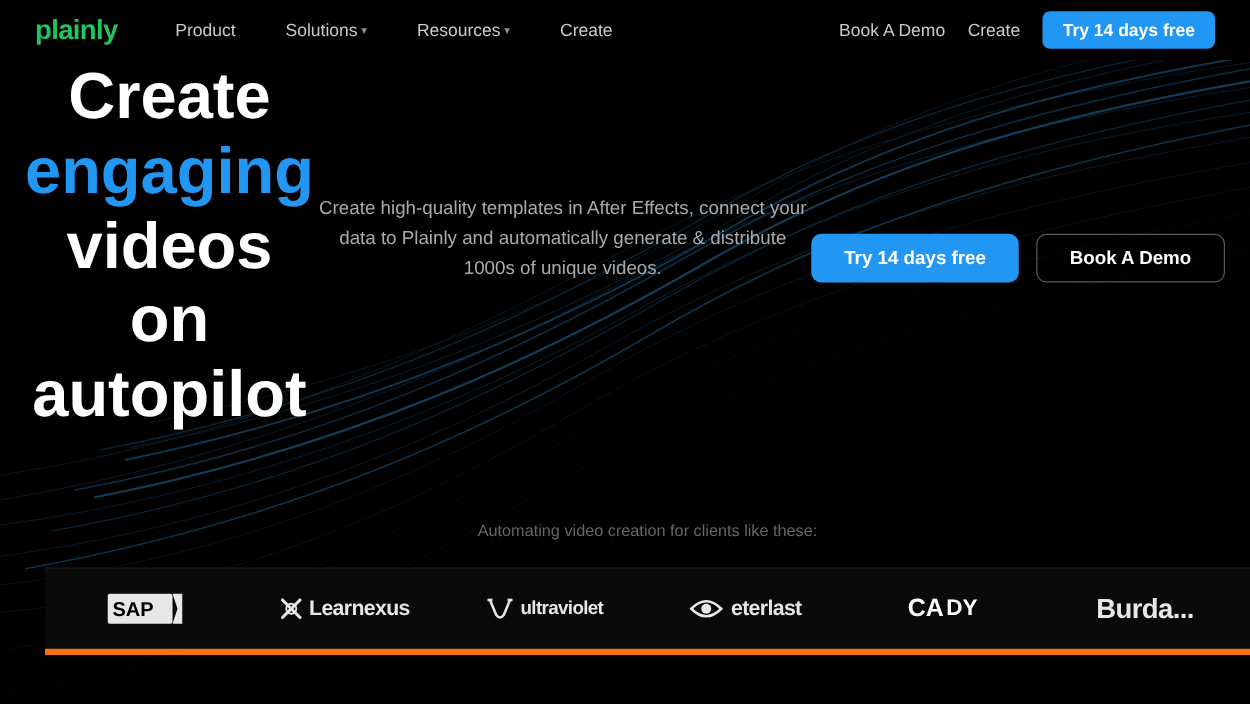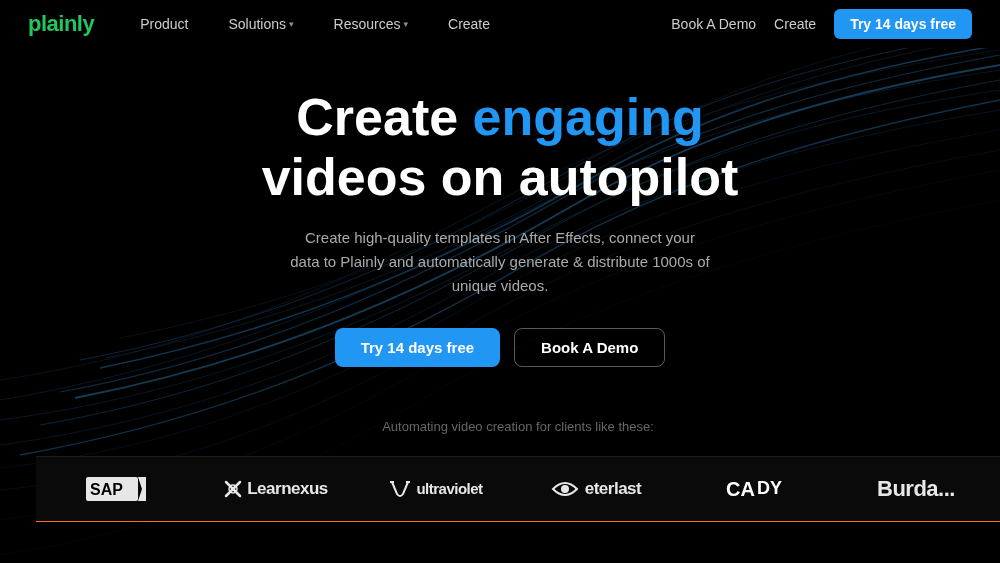--- a/index.html
+++ b/index.html
@@ -94,25 +94,24 @@
     .hero-bg svg {
       width: 100%;
       height: 100%;
     }
 
     
     .hero {
       position: relative;
       z-index: 2;
       display: flex;
-      flex-direction: column;
+      flex-direction: row;
       align-items: center;
       text-align: center;
       padding: 0 20px;
-      margin-top: 40px;
     }
 
     .hero-title {
       font-size: 52px;
       font-weight: 800;
       line-height: 1.15;
       margin-bottom: 18px;
     }
 
     .hero-title .accent {
@@ -172,21 +171,21 @@
       margin-bottom: 22px;
     }
 
     .logos-strip {
       display: flex;
       align-items: center;
       gap: 0;
       overflow: hidden;
       background: #0a0a0a;
       border-top: 1px solid #1a1a1a;
-      border-bottom: 1px solid #f97316;
+      border-bottom: 5px solid #f97316;
       padding: 16px 0;
       width: 100%;
     }
 
     .logo-item {
       display: flex;
       align-items: center;
       justify-content: center;
       min-width: 160px;
       flex-shrink: 0;

